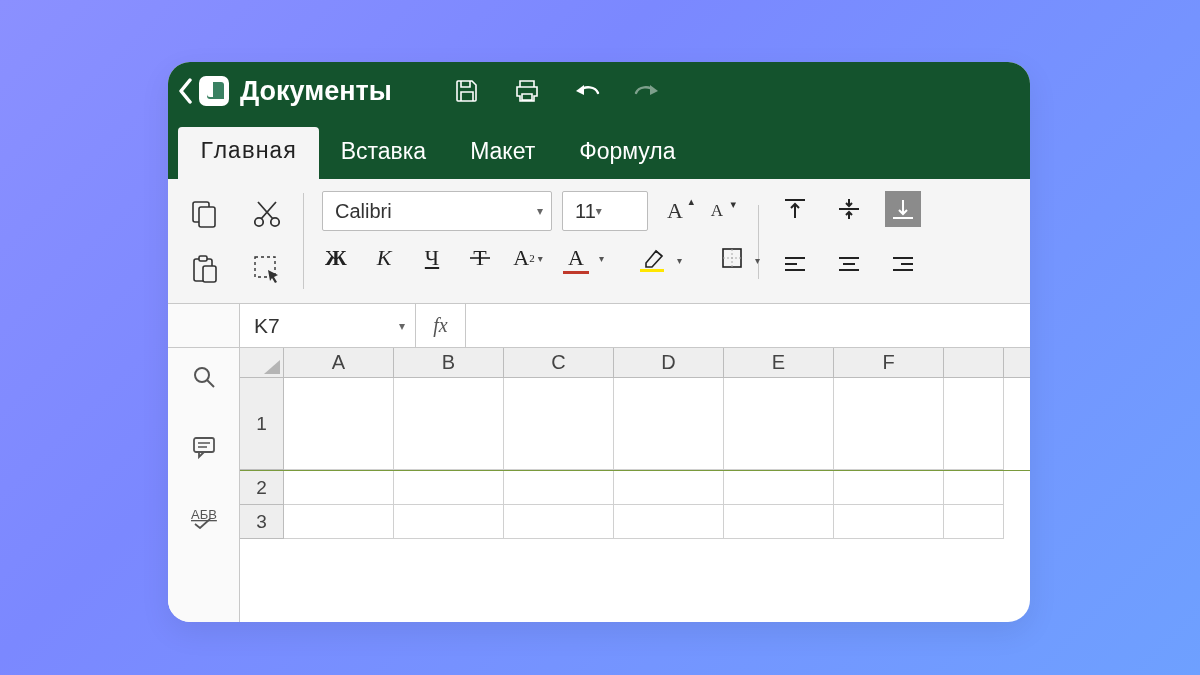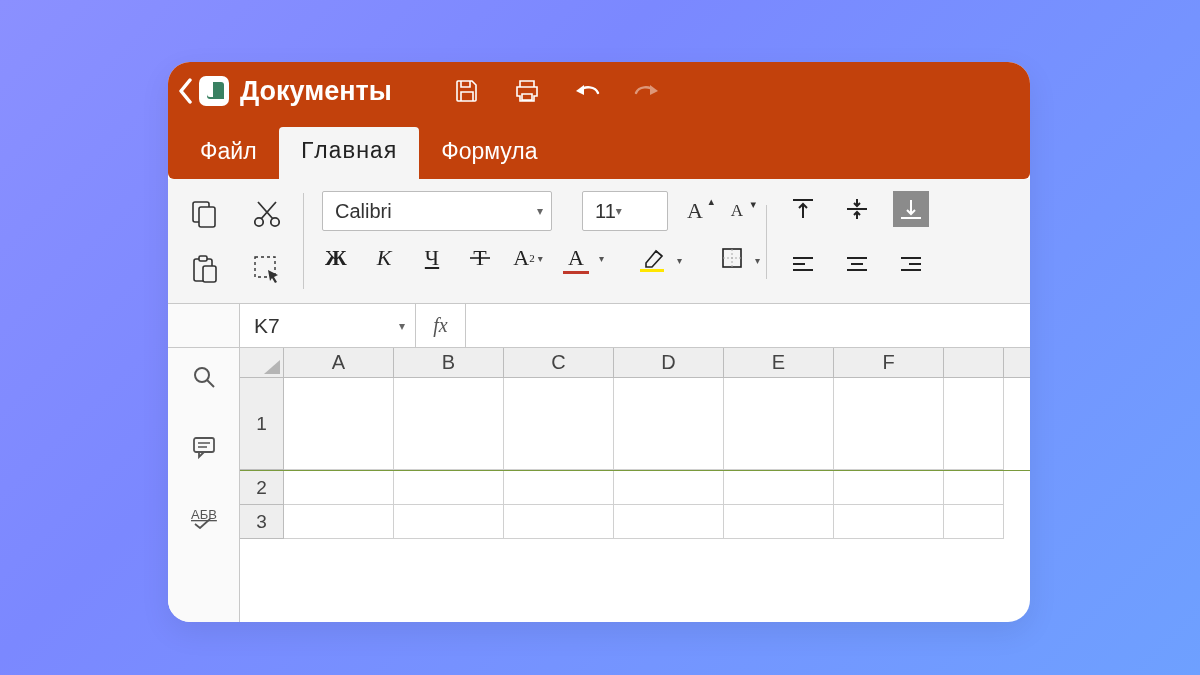--- a/index.html
+++ b/index.html
@@ -18,25 +18,24 @@
     top: 62px;
     width: 862px;
     height: 560px;
     background: #ffffff;
     border-radius: 22px;
     overflow: hidden;
     box-shadow: 0 10px 30px rgba(0,0,0,0.08);
   }
   
   .titlebar {
-    background: #c2410c;
+    background: #14532d;
     height: 117px;
     position: relative;
     color: #fff;
-    border-radius: 6px;
   }
   .title-row {
     display: flex;
     align-items: center;
     height: 58px;
     padding-left: 10px;
   }
   .back-chevron {
     font-size: 26px;
     font-weight: 700;
@@ -120,21 +119,21 @@
     background: #fff;
     border: 1px solid #bcbcbc;
     border-radius: 2px;
     display: flex;
     align-items: center;
     padding: 0 8px 0 12px;
     font-size: 20px;
     color: #333;
   }
   .combo.font-name { width: 230px; justify-content: space-between; }
-  .combo.font-size { width: 86px; justify-content: flex-start; margin-left: 20px; }
+  .combo.font-size { width: 86px; justify-content: flex-start; }
   .Agroup { display:flex; align-items:center; gap:8px; }
   .Abtn { font-size: 22px; color:#333; font-family: "Times New Roman", serif; width:34px; text-align:center; position:relative;}
   .Abtn .car { font-size:11px; position:absolute; top:-3px; right:-2px;}
   .font-row2 {
     display: flex;
     align-items: center;
     gap: 20px;
     font-size: 22px;
     color: #222;
     font-family: "Times New Roman", serif;
@@ -303,22 +302,23 @@
         </div>
         <div class="qbtn" style="opacity:0.45">
           <svg width="30" height="20" viewBox="0 0 30 20">
               <path d="M22 10 a10 8 0 0 0 -18 2" fill="none" stroke="#fff" stroke-width="2.4" stroke-linecap="round"></path>
               <path d="M18 4 L26 10 L18 14 z" fill="#fff"></path>
             </svg>
         </div>
       </div>
     </div>
     <div class="tab-row">
-      <div class="tab">Файл</div>
       <div class="tab active">Главная</div>
+      <div class="tab">Вставка</div>
+      <div class="tab">Макет</div>
       <div class="tab">Формула</div>
     </div>
   </div>
 
   <div class="ribbon">
     <div class="ribbon-left">
       <div class="ibtn">
         <svg width="28" height="30" viewBox="0 0 28 30">
             <rect x="3" y="3" width="16" height="20" rx="2" fill="none" stroke="#333" stroke-width="1.6"></rect>
             <rect x="9" y="8" width="16" height="20" rx="2" fill="#f5f5f5" stroke="#333" stroke-width="1.6"></rect>

